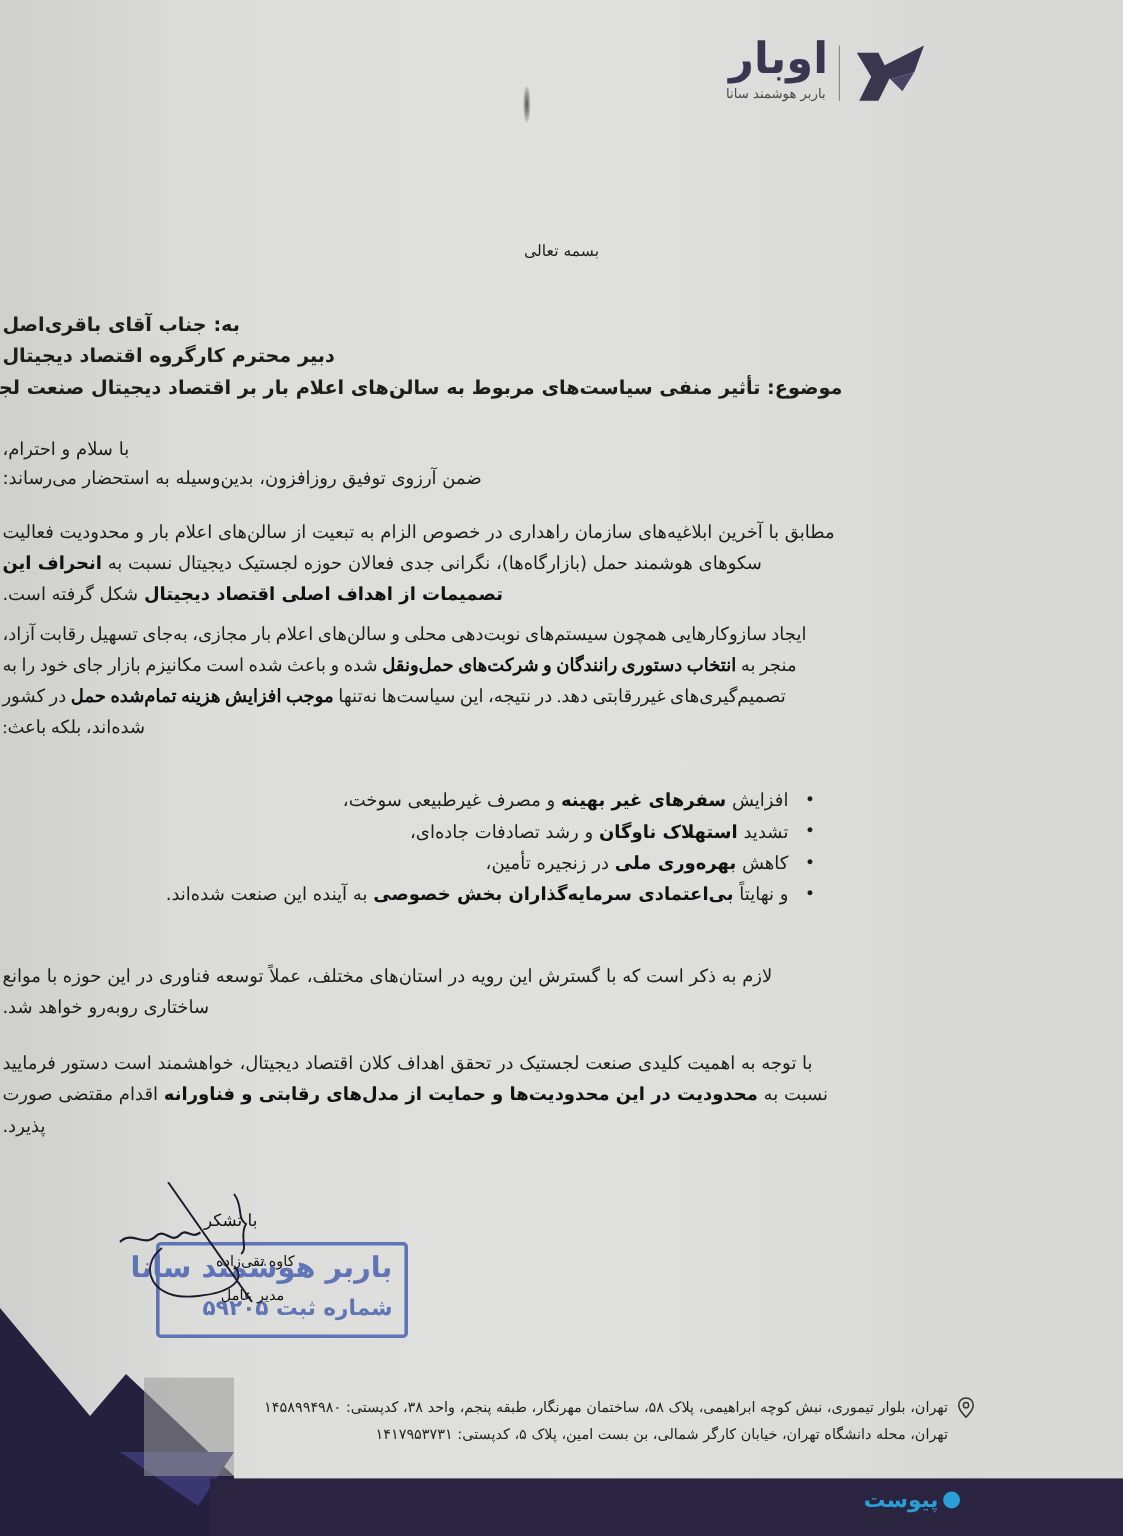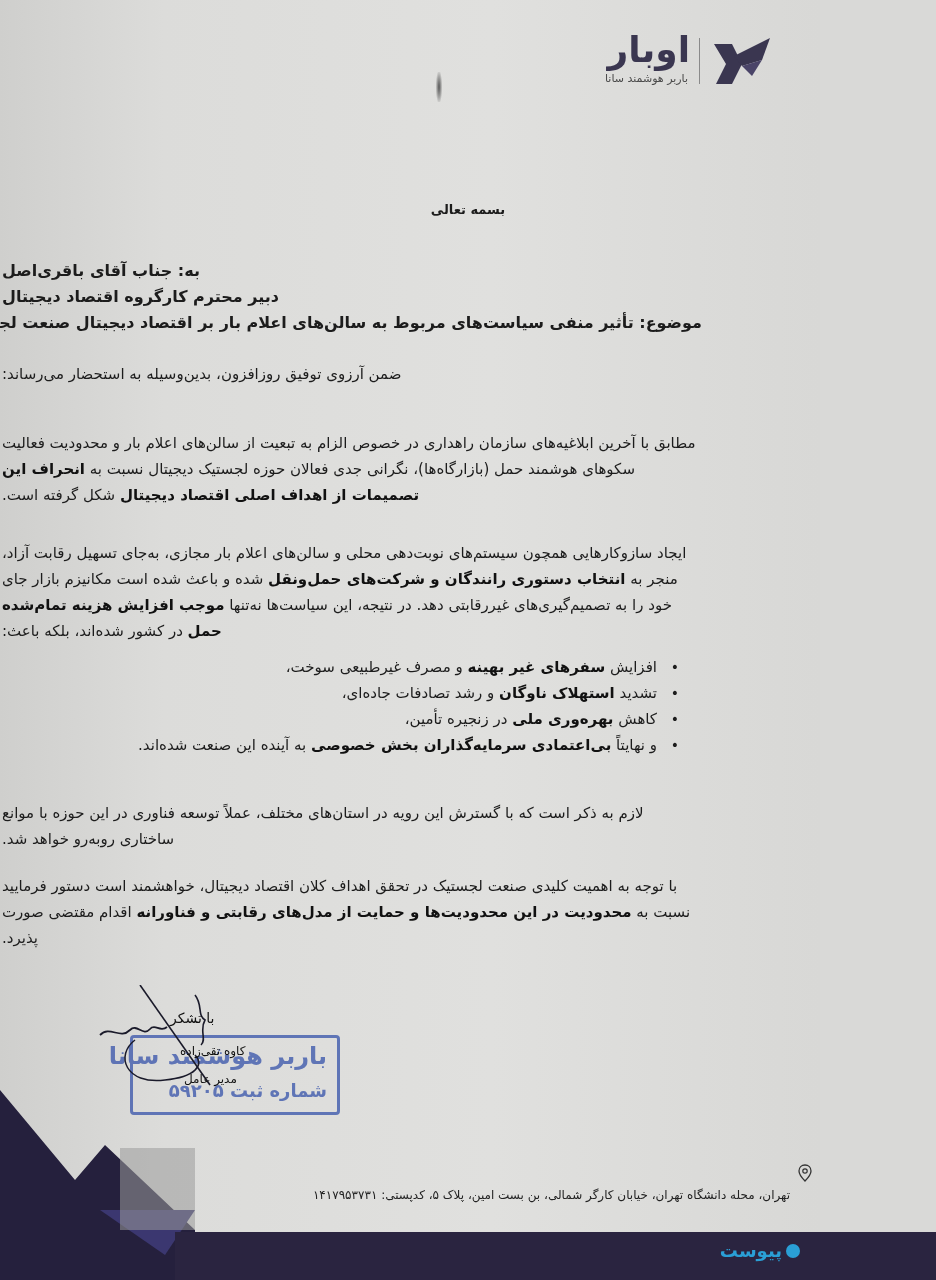--- a/index.html
+++ b/index.html
@@ -19,28 +19,28 @@
   .logo-divider { position: absolute; right: 72px; top: 8px; width: 1px; height: 46px; background: #8a8a8a; }
   .logo-name { position: absolute; right: 82px; top: 0px; font-size: 36px; font-weight: bold; color: #3a3650; line-height: 40px; letter-spacing: -1px; }
   .logo-tag { position: absolute; right: 84px; top: 42px; font-size: 11px; color: #4a4a4a; white-space: nowrap; }
 
   .smudge { position: absolute; left: 436px; top: 72px; width: 6px; height: 30px; background: radial-gradient(ellipse, #555 0%, rgba(80,80,80,0.4) 50%, transparent 80%); }
 
   .meta { position: absolute; left: 80px; top: 144px; direction: rtl; font-size: 12px; color: #222; width: 125px; }
   .meta-row { height: 24px; line-height: 24px; white-space: nowrap; }
   .meta-row .val { font-size: 14px; direction: ltr; unicode-bidi: embed; }
 
-  .bismillah { position: absolute; left: 0; width: 936px; top: 202px; text-align: center; font-size: 13px; font-weight: bold; direction: rtl; }
+  .bismillah { position: absolute; left: 0; width: 936px; top: 202px; text-align: center; font-size: 13px; font-weight: normal; direction: rtl; }
 
   .body { position: absolute; right: 118px; width: 700px; direction: rtl; text-align: left; }
   .addr { top: 258px; font-size: 16px; font-weight: bold; line-height: 26px; }
   .greet { top: 362px; font-size: 15px; line-height: 24px; }
   .para { font-size: 15px; line-height: 26px; }
   .p1 { top: 430px; }
-  .p2 { top: 540px; }
+  .p2 { top: 516px; font-family: Liberation Serif, serif; }
   .bullets { top: 639px; right: 118px; width: 700px; font-size: 15px; line-height: 26px; list-style: none; padding: 0; margin: 15px; position: absolute; direction: rtl; }
   .bullets li { position: relative; padding-right: 30px; }
   .bullets li::before { content: "•"; position: absolute; right: 8px; top: 0; font-size: 14px; }
   .p3 { top: 800px; }
   .p4 { top: 873px; }
   b { font-weight: bold; color: #111; }
 
   
   .stamp { position: absolute; left: 130px; top: 1035px; width: 204px; height: 74px; border: 3px solid #4a63b0; border-radius: 4px; opacity: 0.85; }
   .stamp-l1 { position: absolute; right: 10px; top: 4px; font-size: 24px; font-weight: bold; color: #4a63b0; direction: rtl; white-space: nowrap; }
@@ -85,20 +85,21 @@
 
   <div class="bismillah">بسمه تعالی</div>
 
   <div class="body addr">
     <div>به: جناب آقای باقری‌اصل</div>
     <div>دبیر محترم کارگروه اقتصاد دیجیتال</div>
     <div style="white-space:nowrap;">موضوع: تأثیر منفی سیاست‌های مربوط به سالن‌های اعلام بار بر اقتصاد دیجیتال صنعت لجستیک</div>
   </div>
 
   <div class="body greet">
+    <div>با سلام و احترام،</div>
     <div>ضمن آرزوی توفیق روزافزون، بدین‌وسیله به استحضار می‌رساند:</div>
   </div>
 
   <div class="body para p1">
     <span>مطابق با آخرین ابلاغیه‌های سازمان راهداری در خصوص الزام به تبعیت از سالن‌های اعلام بار و محدودیت فعالیت سکوهای هوشمند حمل (بازارگاه‌ها)، نگرانی جدی فعالان حوزه لجستیک دیجیتال نسبت به </span><b>انحراف این تصمیمات از اهداف اصلی اقتصاد دیجیتال</b><span> شکل گرفته است.</span>
   </div>
 
   <div class="body para p2">
     <span>ایجاد سازوکارهایی همچون سیستم‌های نوبت‌دهی محلی و سالن‌های اعلام بار مجازی، به‌جای تسهیل رقابت آزاد، منجر به </span><b>انتخاب دستوری رانندگان و شرکت‌های حمل‌ونقل</b><span> شده و باعث شده است مکانیزم بازار جای خود را به تصمیم‌گیری‌های غیررقابتی دهد. در نتیجه، این سیاست‌ها نه‌تنها </span><b>موجب افزایش هزینه تمام‌شده حمل</b><span> در کشور شده‌اند، بلکه باعث:</span>
   </div>
@@ -138,20 +139,21 @@
   <div class="sign sign1">با تشکر</div>
   <div class="sign sign2">کاوه تقی‌زاده</div>
   <div class="sign sign3">مدیر عامل</div>
 
   <div class="footer">
     <div class="f-row">
       <svg class="pin" width="14" height="18" viewBox="0 0 14 18">
         <path d="M7,1 C3.5,1 1,3.5 1,7 C1,11 7,17 7,17 C7,17 13,11 13,7 C13,3.5 10.5,1 7,1 Z" stroke="#333" stroke-width="1.3" fill="none"></path>
         <circle cx="7" cy="7" r="2.2" stroke="#333" stroke-width="1.2" fill="none"></circle>
       </svg>
+      <span>تهران، بلوار تیموری، نبش کوچه ابراهیمی، پلاک ۵۸، ساختمان مهرنگار، طبقه پنجم، واحد ۳۸، کدپستی: ۱۴۵۸۹۹۴۹۸۰</span>
     </div>
     <div class="f-row">
       <span>تهران، محله دانشگاه تهران، خیابان کارگر شمالی، بن بست امین، پلاک ۵، کدپستی: ۱۴۱۷۹۵۳۷۳۱</span>
     </div>
   </div>
 
   <div class="watermark">
     <span class="wm-dot"></span><span>پیوست</span>
   </div>
 </div>

